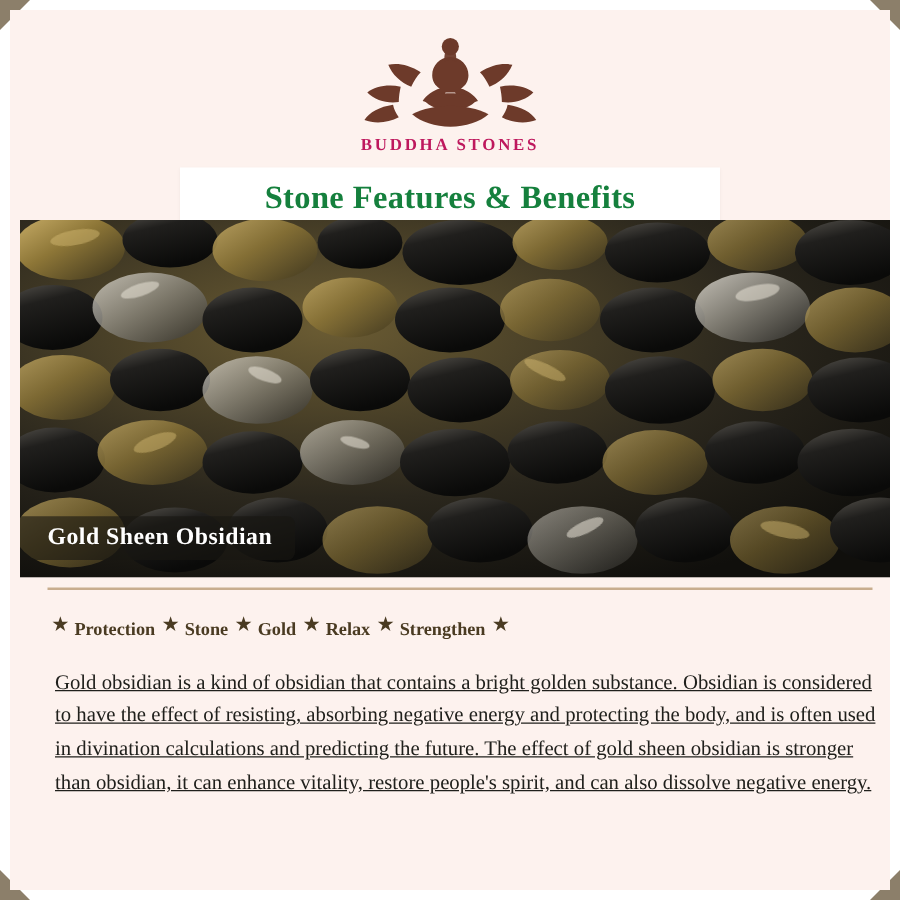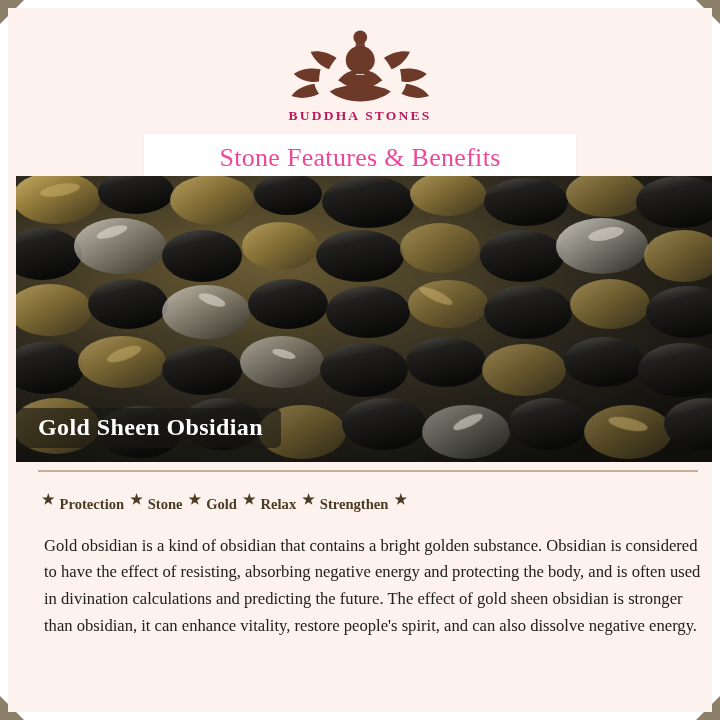--- a/index.html
+++ b/index.html
@@ -88,23 +88,23 @@
     width: 432px;
     height: 48px;
     background: #ffffff;
     display: flex;
     align-items: center;
     justify-content: center;
     box-shadow: 0 1px 3px rgba(0,0,0,0.05);
   }
   .title-bar .title {
     font-family: "Liberation Serif", serif;
-    font-weight: normal;
+    font-weight: bold;
     font-size: 26px;
-    color: #ec4899;
+    color: #15803d;
     letter-spacing: 0.3px;
   }
 
   
   .photo {
     position: absolute;
     top: 168px;
     left: 8px;
     width: 704px;
     height: 286px;
@@ -118,21 +118,21 @@
   .caption-bar {
     position: absolute;
     left: 0;
     bottom: 14px;
     background: rgba(25,22,18,0.62);
     padding: 6px 18px 7px 22px;
     border-radius: 0 6px 6px 0;
   }
   .caption-bar .caption {
     color: #ffffff;
-    font-size: 24px;
+    font-size: 19px;
     font-weight: bold;
     font-family: "Liberation Serif", serif;
     letter-spacing: 0.4px;
   }
 
   
   .body-area {
     position: absolute;
     top: 454px;
     left: 8px;
@@ -177,20 +177,21 @@
   .paragraph {
     position: absolute;
     top: 54px;
     left: 28px;
     width: 662px;
     font-family: "Liberation Serif", serif;
     font-size: 16.6px;
     line-height: 1.62;
     color: #20201c;
     text-align: left;
+    text-decoration: underline;
   }
 </style>
 </head>
 <body>
 
 <div class="page">
 
   <div class="corner-tl"></div>
   <div class="corner-tr"></div>
   <div class="corner-bl"></div>

